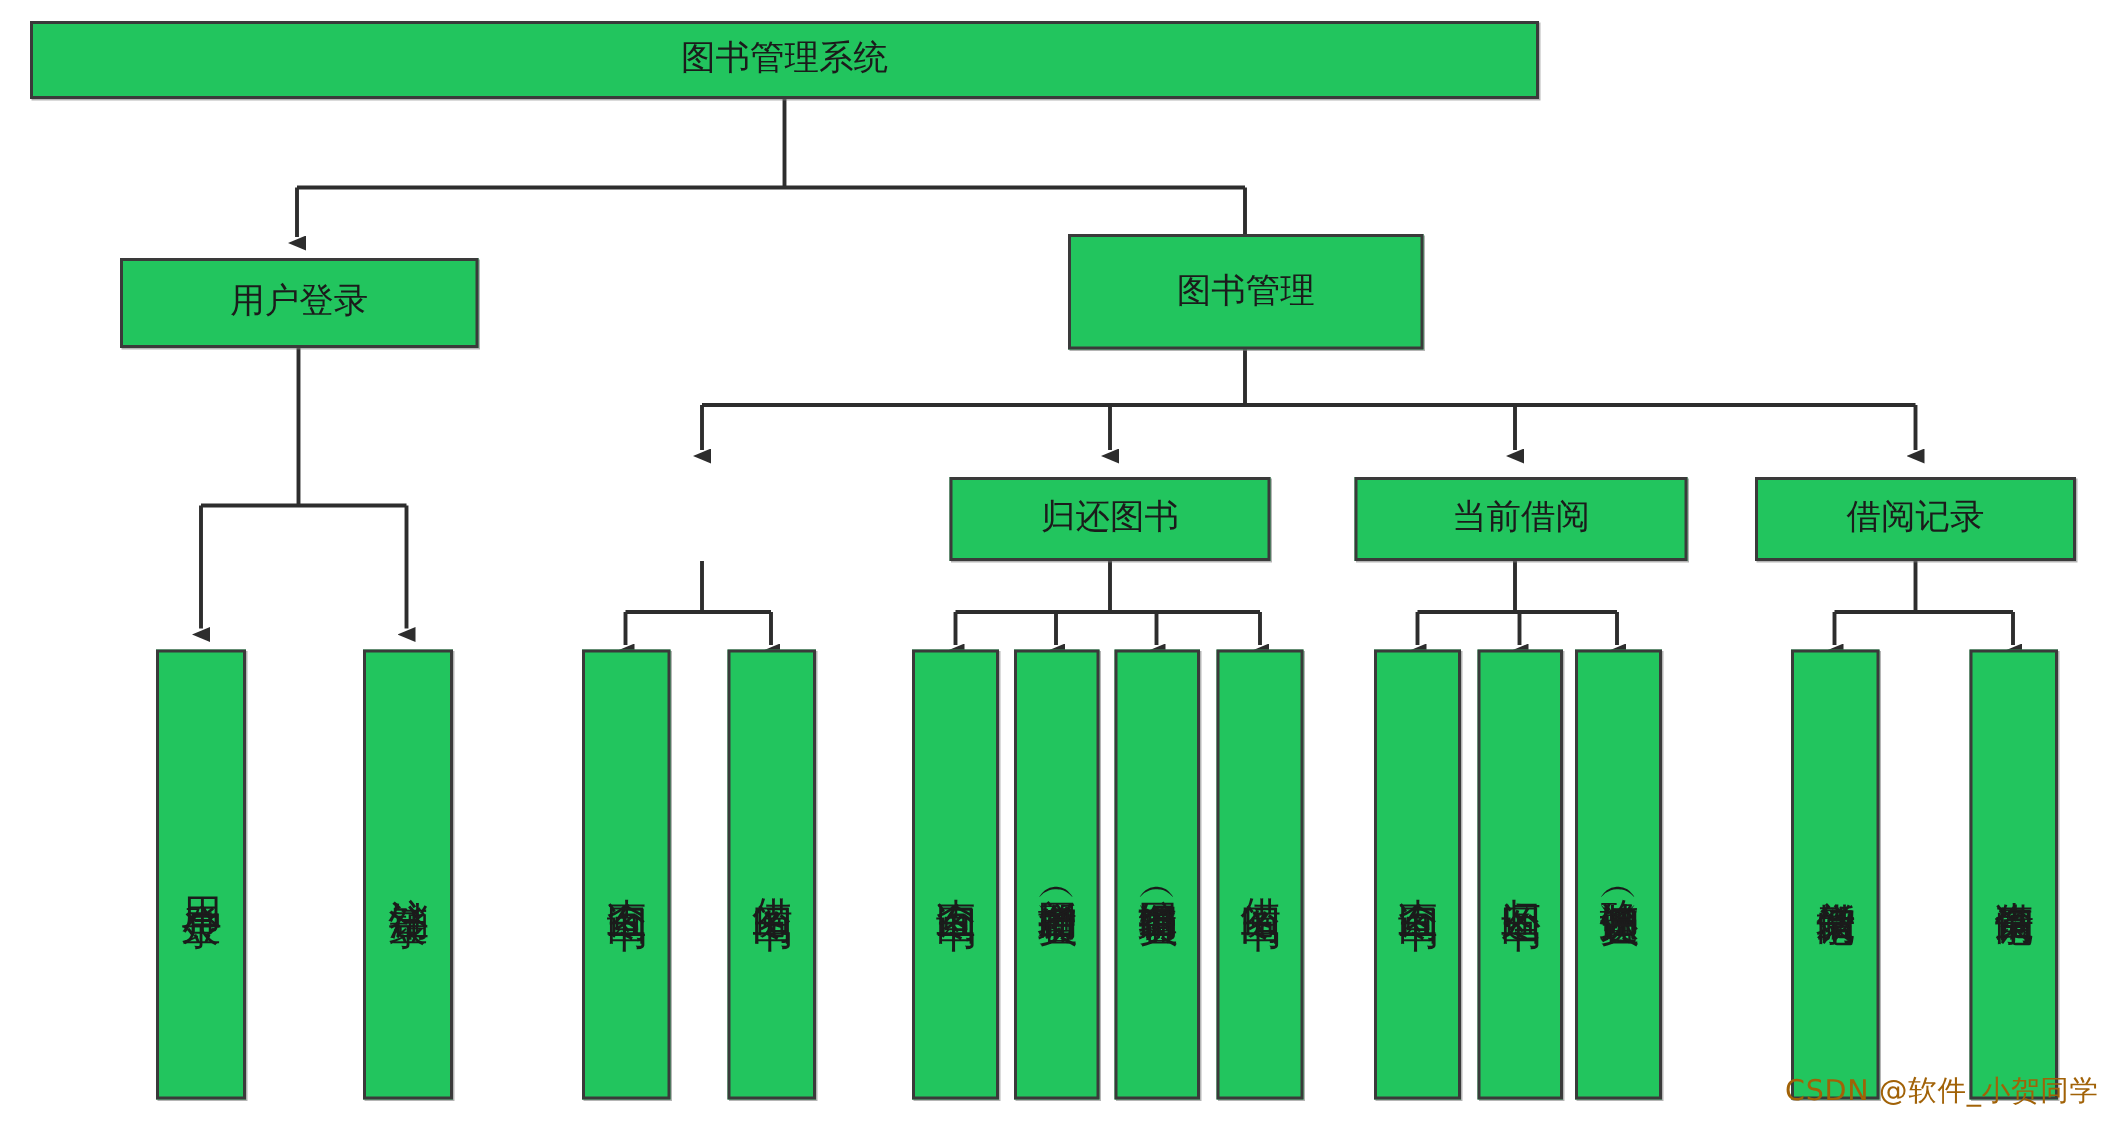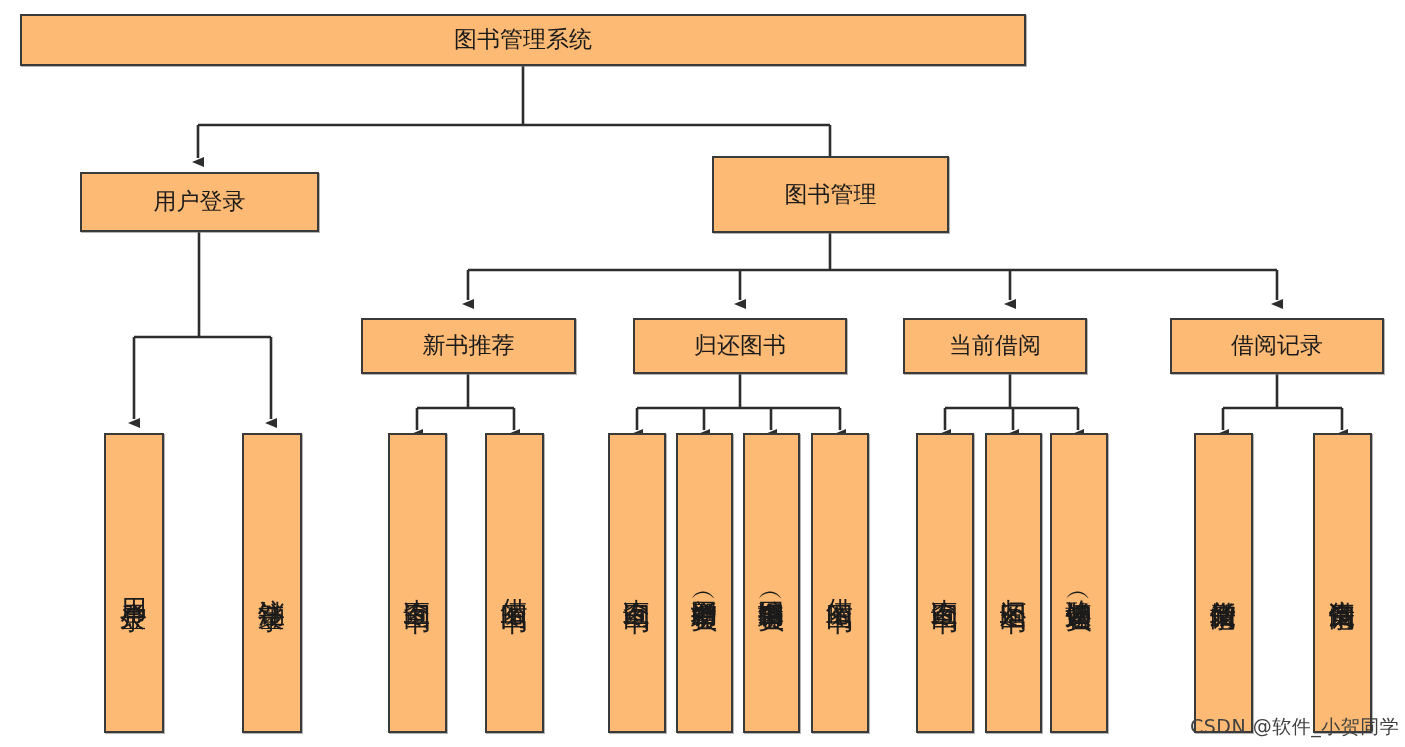--- a/index.html
+++ b/index.html
@@ -22,21 +22,21 @@
     position: absolute;
     left: 0;
     top: 0;
     width: 1405px;
     height: 747px;
     pointer-events: none;
   }
   .node {
     position: absolute;
     box-sizing: border-box;
-    background: #fdba74;
+    background: #22c55e;
     border: 2px solid #3a3a3a;
     display: flex;
     align-items: center;
     justify-content: center;
     box-shadow: 1px 1px 0 rgba(120,120,120,0.55);
   }
   .node .label {
     color: #1b1b1b;
     line-height: 1.18;
     text-align: center;
@@ -62,21 +62,21 @@
     letter-spacing: 3px;
     line-height: 1;
     white-space: nowrap;
   }
   .node.vert.tall .label {
     font-size: 26px;
     letter-spacing: 1px;
   }
   .watermark {
     position: absolute;
-    color: #404040;
+    color: #a16207;
     font-size: 19px;
     white-space: nowrap;
     letter-spacing: 0.5px;
   }
 </style>
 </head>
 <body>
 
 <div id="diagram-root">
 
@@ -134,27 +134,24 @@
     <span class="label">图书管理系统</span>
   </div>
 
   <div class="node horiz" style="left:80px; top:172px; width:239px; height:60px;">
     <span class="label">用户登录</span>
   </div>
   <div class="node horiz" style="left:712px; top:156px; width:237px; height:77px;">
     <span class="label">图书管理</span>
   </div>
 
-  <div class="node horiz" style="left:361px; top:318px; width:215px; height:56px;">
-    <span class="label">新书推荐</span>
-  </div>
   <div class="node horiz" style="left:633px; top:318px; width:214px; height:56px;">
     <span class="label">归还图书</span>
   </div>
-  <div class="node horiz" style="left:903px; top:318px; width:184px; height:56px;">
+  <div class="node horiz" style="left:903px; top:318px; width:222px; height:56px;">
     <span class="label">当前借阅</span>
   </div>
   <div class="node horiz" style="left:1170px; top:318px; width:214px; height:56px;align-items:center;">
     <span class="label">借阅记录</span>
   </div>
 
   <div class="node vert" style="left:104px; top:433px; width:60px; height:300px;">
     <span class="label">用户登录</span>
   </div>
   <div class="node vert" style="left:242px; top:433px; width:60px; height:300px;">

